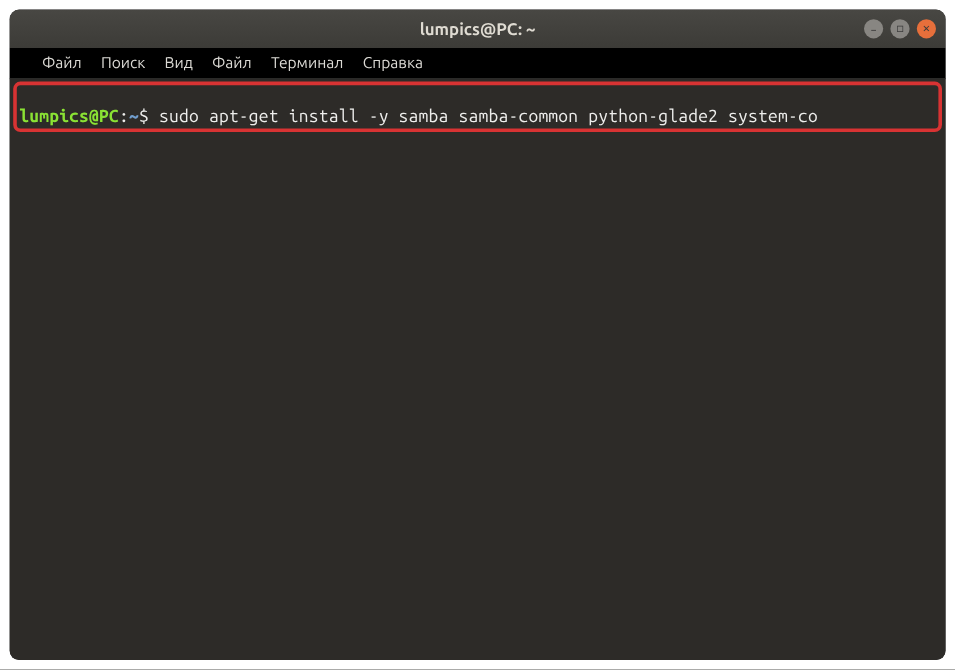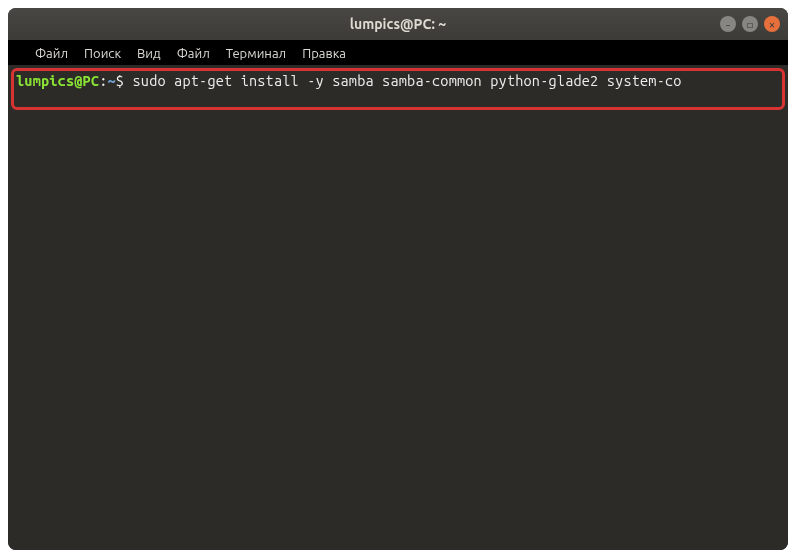--- a/index.html
+++ b/index.html
@@ -106,20 +106,21 @@
     .prompt-path {
       color: #729fcf;
       font-weight: bold;
     }
     .command-text {
       color: #eeeeec;
     }
     .term-line {
       white-space: pre-wrap;
       word-break: break-all;
+      margin-top: 16px;
     }
     .cursor {
       display: inline-block;
       width: 8px;
       height: 15px;
       background: #eeeeec;
       vertical-align: text-bottom;
     }
   </style>
 </head>
@@ -141,21 +142,21 @@
       </div>
     </div>
   </div>
 
   <div class="menubar">
     <span class="menu-item"><span>Файл</span></span>
     <span class="menu-item"><span>Поиск</span></span>
     <span class="menu-item"><span>Вид</span></span>
     <span class="menu-item"><span>Файл</span></span>
     <span class="menu-item"><span>Терминал</span></span>
-    <span class="menu-item"><span>Правка</span></span>
+    <span class="menu-item"><span>Справка</span></span>
   </div>
 
   <div class="terminal-body">
     <div class="highlight-box"></div>
     <div class="term-line"><span class="prompt-user">lumpics@PC</span><span class="prompt-sep">:</span><span class="prompt-path">~</span><span class="prompt-sep">$ </span><span class="command-text">sudo apt-get install -y samba samba-common python-glade2 system-co</span></div>
   </div>
 
 </div>
 
 </body></html>

